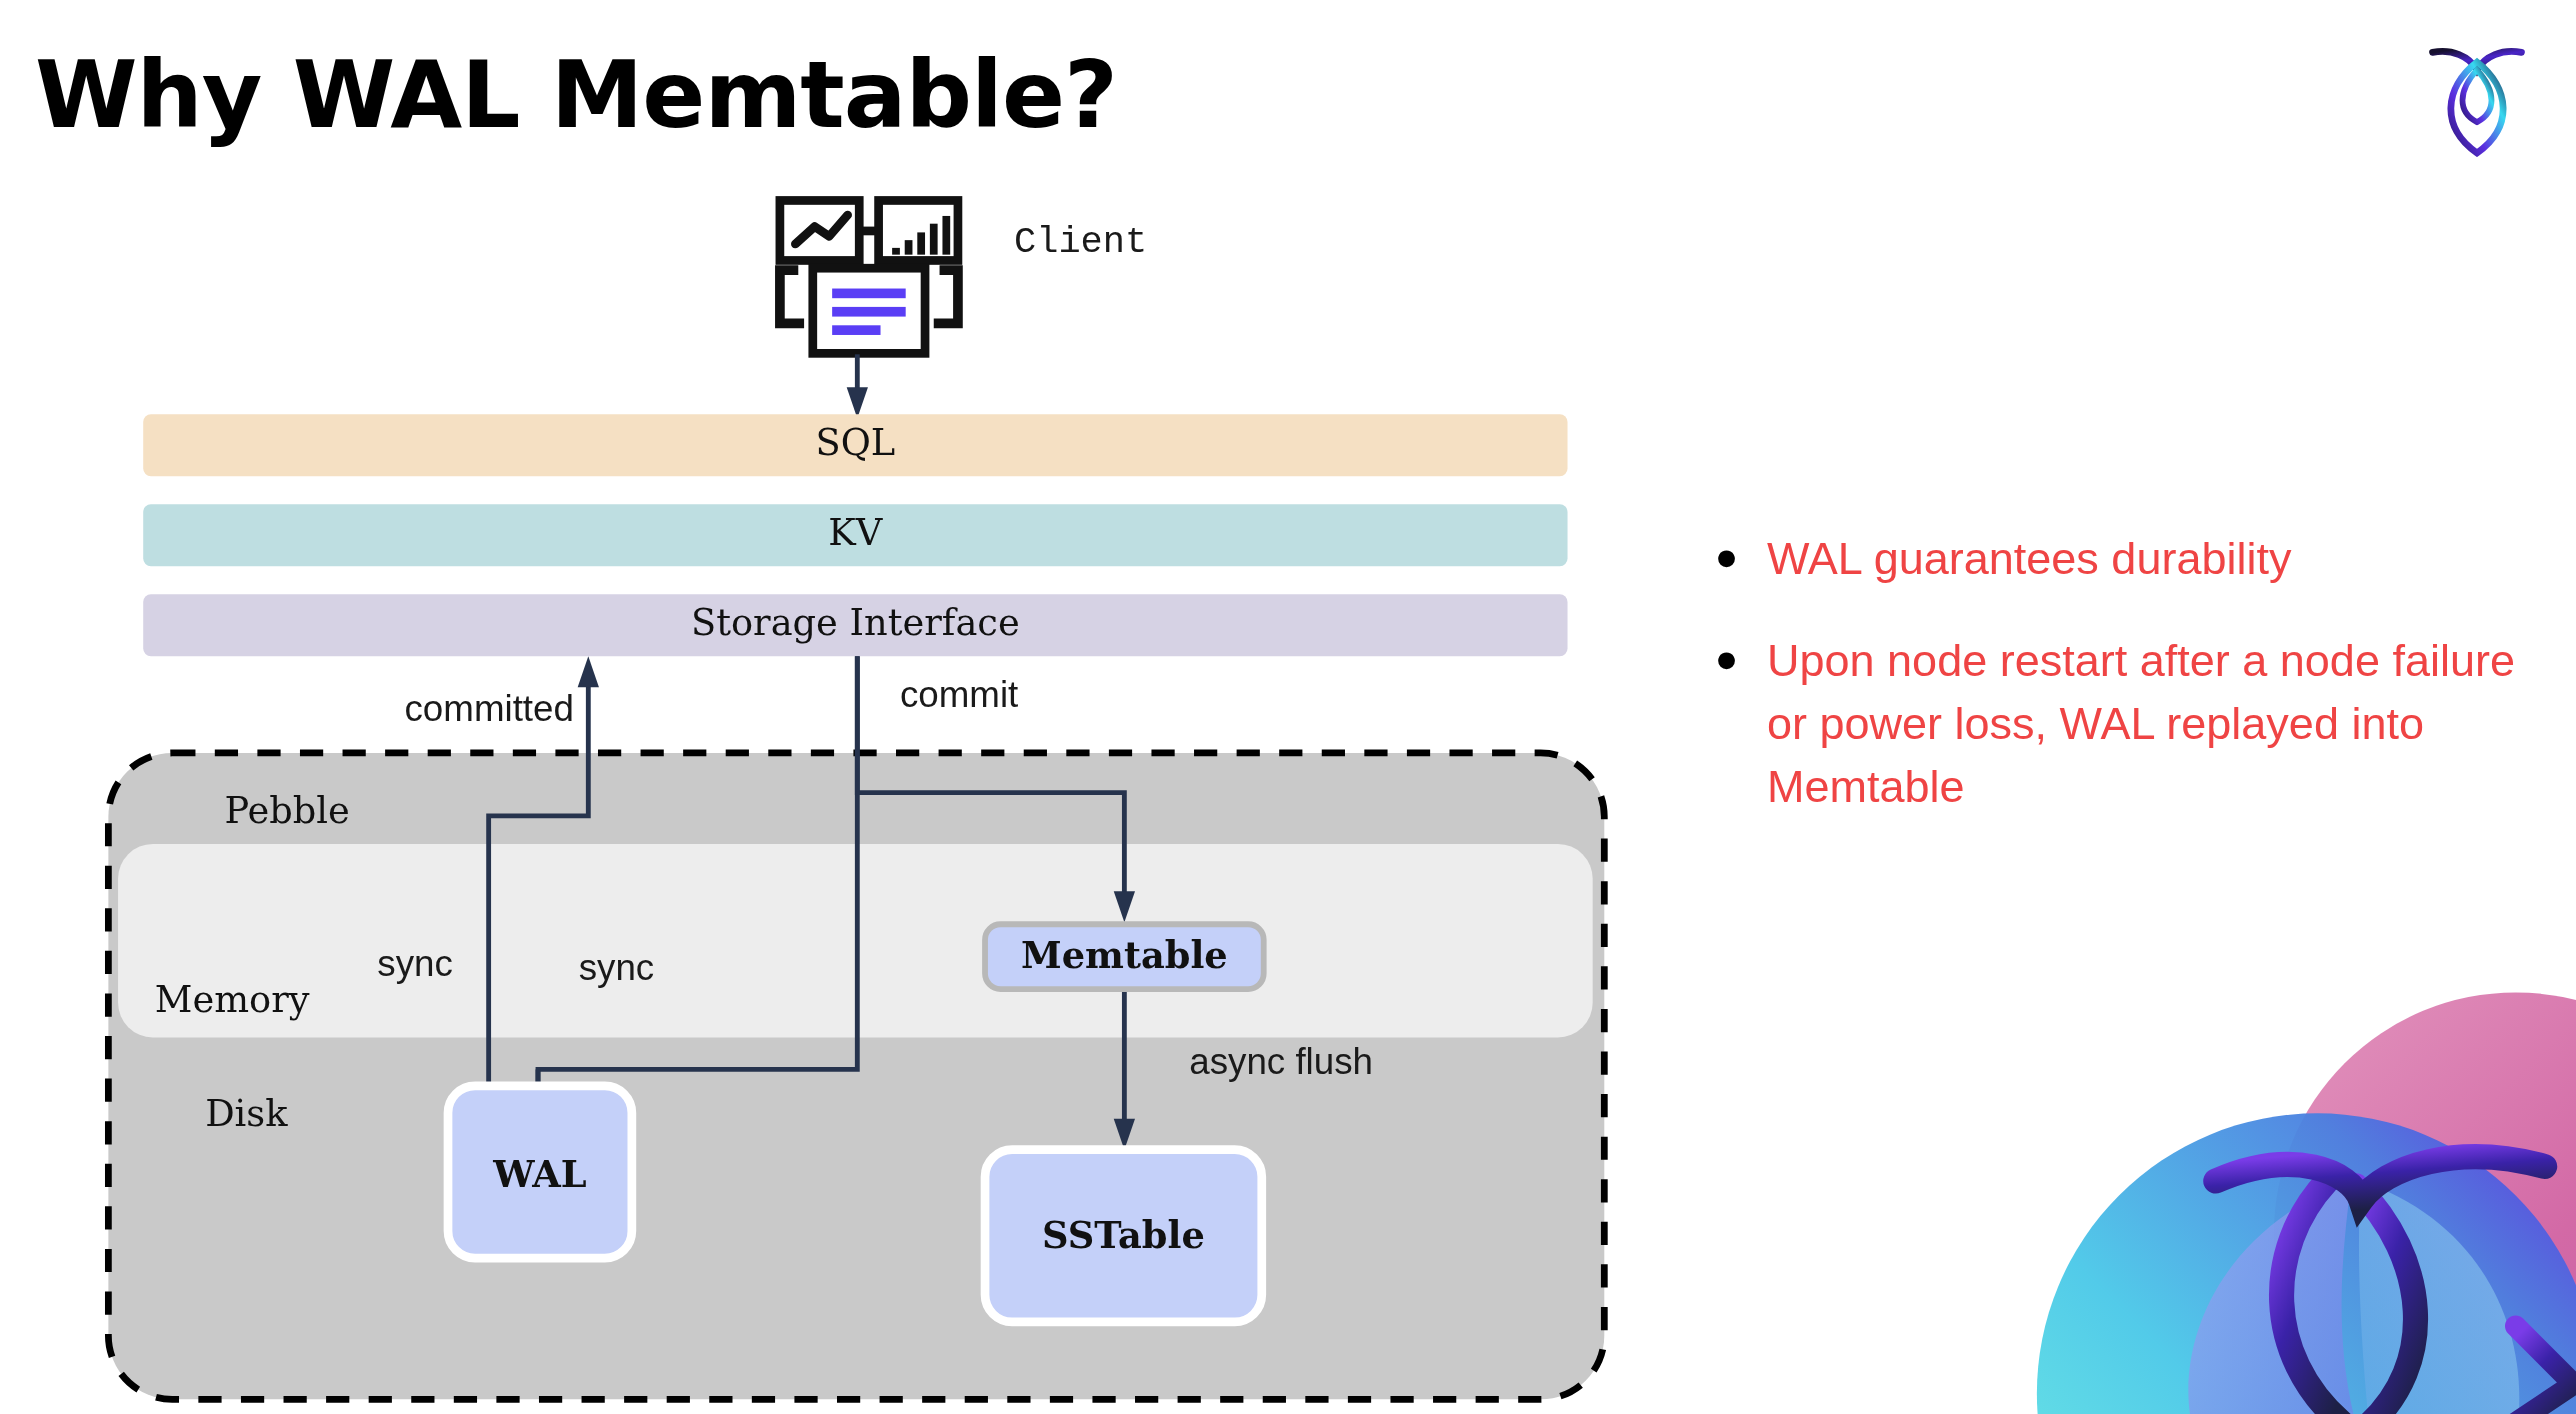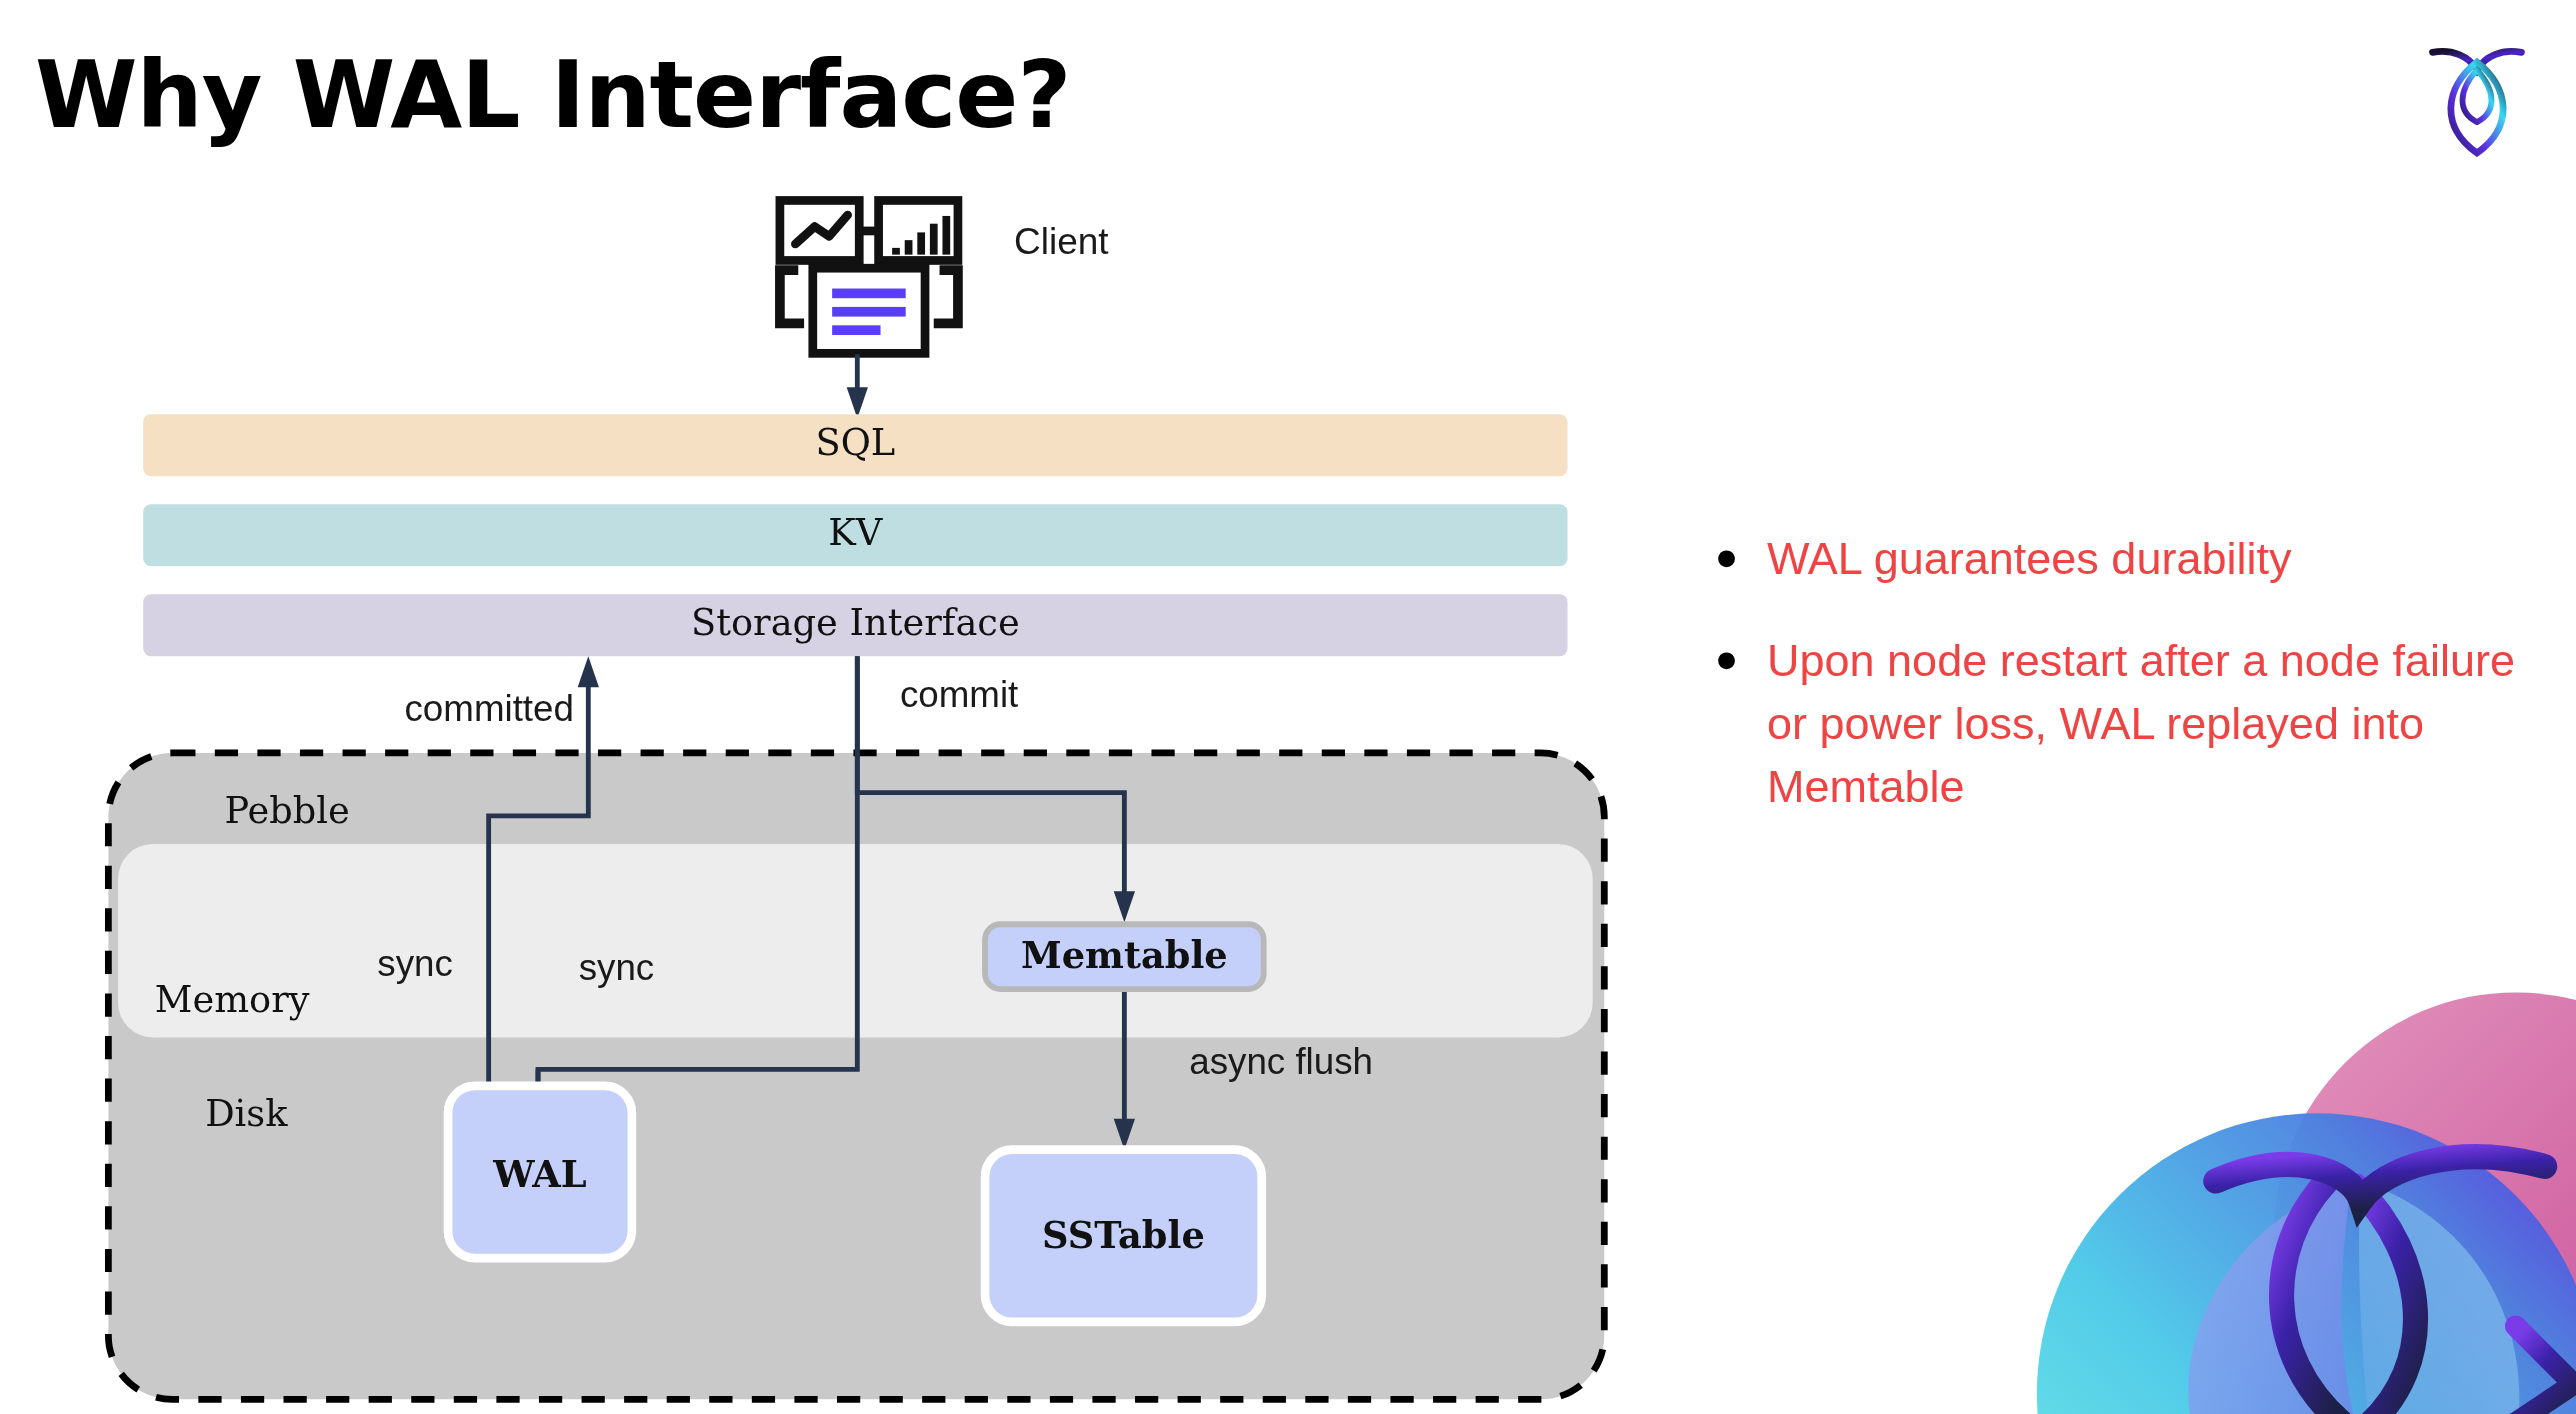--- a/index.html
+++ b/index.html
@@ -47,21 +47,21 @@
     height: 1415px;
   }
 
   
   #client-label {
     position: absolute;
     left: 1014px;
     top: 221px;
     font-size: 37px;
     color: #1a1a1a;
-    font-family: Liberation Sans, sans-serif;
+    font-family: Liberation Mono, monospace;
   }
 
   
   #bullets {
     position: absolute;
     left: 1705px;
     top: 527px;
     width: 852px;
   }
   .bullet-row {
@@ -95,21 +95,21 @@
     width: 619px;
     height: 484px;
     pointer-events: none;
   }
 </style>
 </head>
 <body>
 
 <div id="slide">
 
-  <div id="title">Why WAL Interface?</div>
+  <div id="title">Why WAL Memtable?</div>
 
   <svg id="brand-logo" viewBox="0 0 120 130">
     <defs>
       <linearGradient id="logoGrad" x1="0%" y1="100%" x2="100%" y2="0%">
         <stop offset="0%" stop-color="#2a1570"></stop>
         <stop offset="35%" stop-color="#5b2fe0"></stop>
         <stop offset="70%" stop-color="#37d9f0"></stop>
         <stop offset="100%" stop-color="#1a1344"></stop>
       </linearGradient>
       <linearGradient id="logoGrad2" x1="10%" y1="0%" x2="90%" y2="100%">

